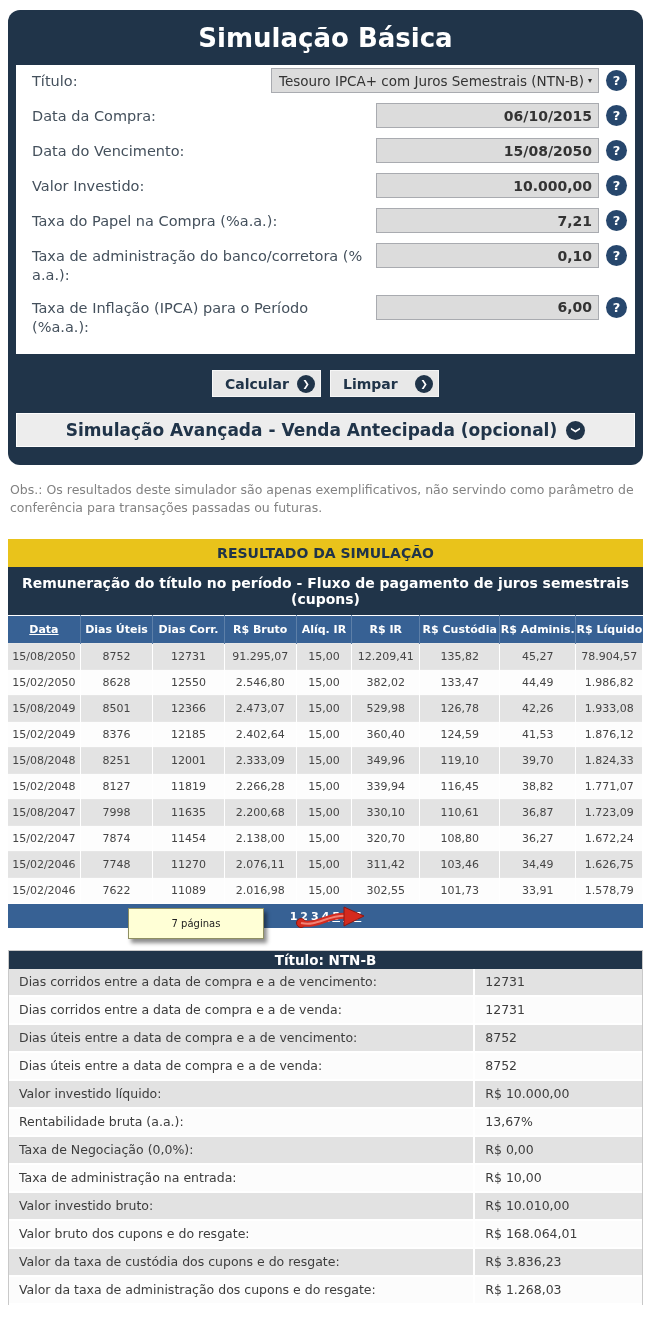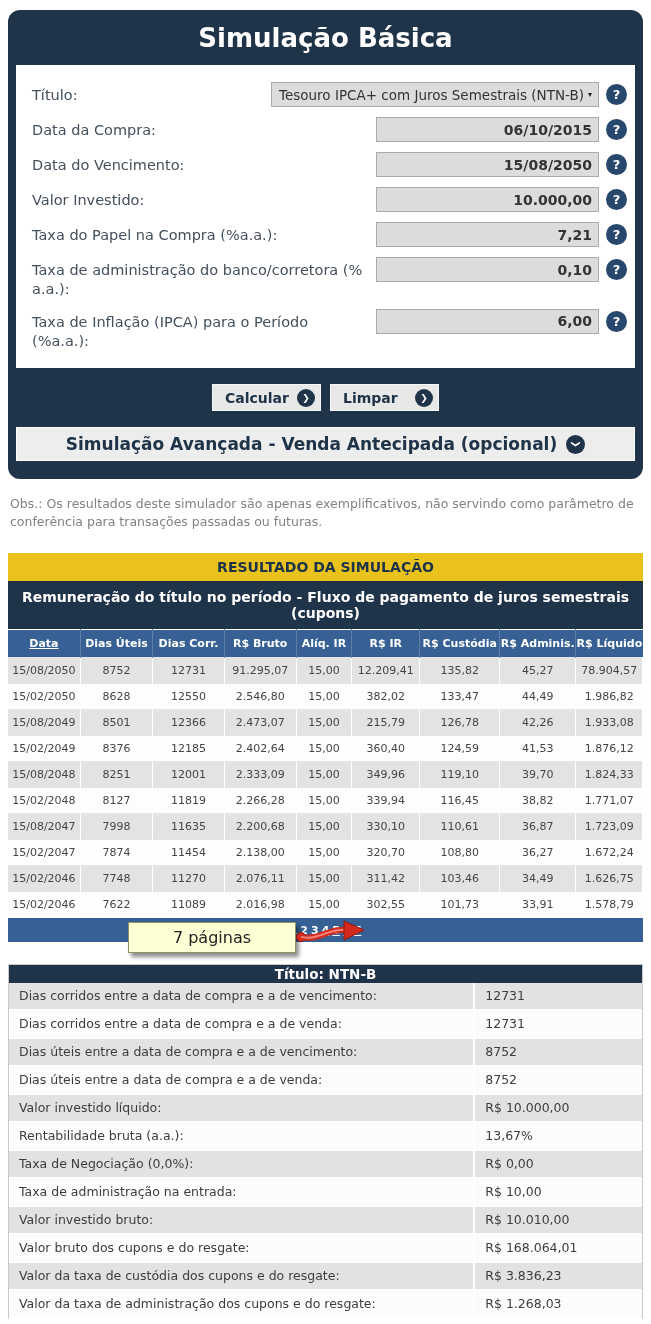--- a/index.html
+++ b/index.html
@@ -2,21 +2,21 @@
 <html><head>
 <meta charset="utf-8">
 <style>
   * { box-sizing: border-box; margin: 0; padding: 0; }
   html,body { background:#fff; }
   body { width:651px; font-family:"DejaVu Sans", sans-serif; position:relative; }
 
   
   .card { margin:10px 8px 0; background:#203449; border-radius:12px; overflow:hidden; }
   .card-title { color:#fff; text-align:center; font-size:26px; font-weight:bold; padding:13px 0 12px; }
-  .form-area { background:#fff; margin:0 8px; padding:17px 8px 8px 16px; }
+  .form-area { background:#fff; margin:0 8px; padding:3px 8px 8px 16px; }
   .frow { display:flex; align-items:flex-start; margin-bottom:10px; }
   .flabel { width:344px; font-size:14.5px; color:#44505c; padding-top:4px; line-height:1.3; padding-right:12px; }
   .fctrl { display:flex; align-items:center; flex:1; }
   .fbox { flex:1; height:25px; background:#dcdcdc; border:1px solid #a9abb0; font-size:14px; color:#333;
           display:flex; align-items:center; overflow:hidden; white-space:nowrap; }
   .fbox.value { justify-content:flex-end; padding-right:6px;font-weight:bold; }
   .fbox.select { justify-content:space-between; padding:0 6px 0 7px; cursor:pointer; font-size:13.5px; }
   .sel-arrow { font-size:8px; color:#222; margin-left:4px; }
   .help { width:21px; height:21px; border-radius:50%; background:#27476d; color:#fff; font-weight:bold;
           font-size:13px; display:flex; align-items:center; justify-content:center; margin-left:7px; flex:none; cursor:pointer; }
@@ -50,23 +50,23 @@
   .coupon td { font-size:11px; color:#454545; text-align:center; padding:6px 0;
                border-right:1px solid #fff; border-top:1px solid #e6e6e6; }
   .coupon tbody tr:nth-child(odd) td { background:#e3e3e3; }
   .coupon tbody tr:nth-child(even) td { background:#fdfdfd; }
 
   .pager { position:relative; background:#376194; height:24px; margin-top:1px;
            display:flex; align-items:center; justify-content:center; }
   .pager .pages { display:flex; gap:3px; }
   .page-num { color:#fff; font-size:11px; font-weight:bold; cursor:pointer; text-decoration:underline; }
   .page-num.current { text-decoration:none; }
-  .tooltip { position:absolute; left:120px; top:4px; width:168px; height:31px; background:#ffffd6;
+  .tooltip { position:absolute; left:120px; top:4px; width:136px; height:31px; background:#ffffd6;
              border:1px solid #8f8f62; box-shadow:3px 4px 4px rgba(0,0,0,.45); display:flex; align-items:center;
-             justify-content:center; font-size:16px; color:#222; z-index:2; }
+             justify-content:center; font-size:10px; color:#222; z-index:2; }
   .arrow-svg { position:absolute; left:286px; top:1px; z-index:3; }
 
   
   .summary { margin:22px 8px 0 8px; border:1px solid #c9c9c9; border-bottom:none; }
   .summary-title { background:#203449; color:#fff; font-weight:bold; font-size:13.5px; text-align:center; padding:1px 0; }
   table.sum { width:100%; border-collapse:collapse; }
   .sum td { font-size:12.5px; color:#3d3d3d; padding:5px 10px 6px; border-bottom:2px solid #fff; }
   .sum td.val { border-left:2px solid #fff; width:26.5%; }
   .sum tr:nth-child(odd) td { background:#e2e2e2; }
   .sum tr:nth-child(even) td { background:#fcfcfc; }
@@ -204,21 +204,21 @@
           <td>133,47</td>
           <td>44,49</td>
           <td>1.986,82</td>
         </tr>
         <tr>
           <td>15/08/2049</td>
           <td>8501</td>
           <td>12366</td>
           <td>2.473,07</td>
           <td>15,00</td>
-          <td>215,79</td>
+          <td>529,98</td>
           <td>126,78</td>
           <td>42,26</td>
           <td>1.933,08</td>
         </tr>
         <tr>
           <td>15/02/2049</td>
           <td>8376</td>
           <td>12185</td>
           <td>2.402,64</td>
           <td>15,00</td>

